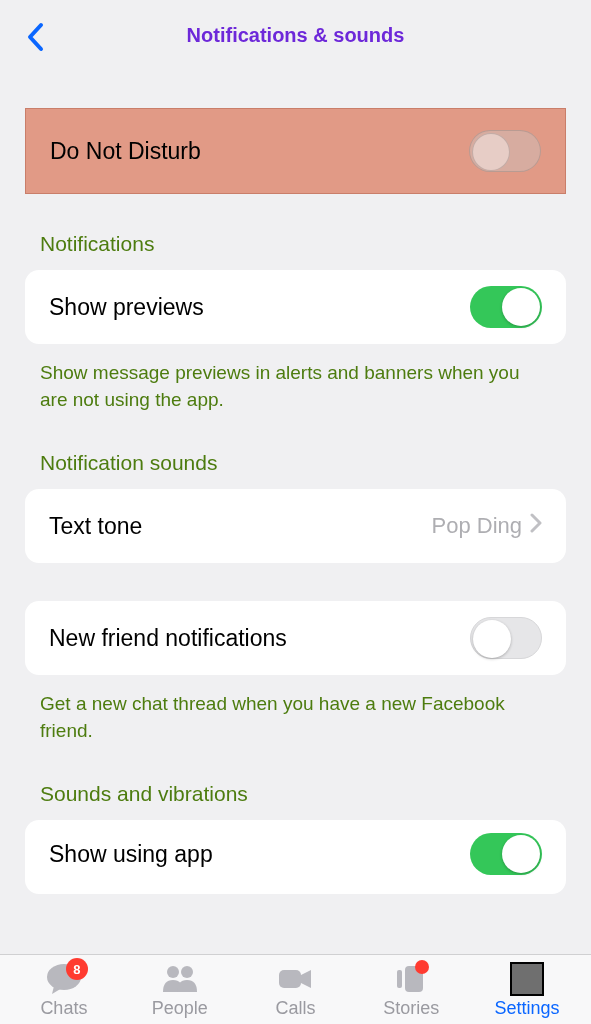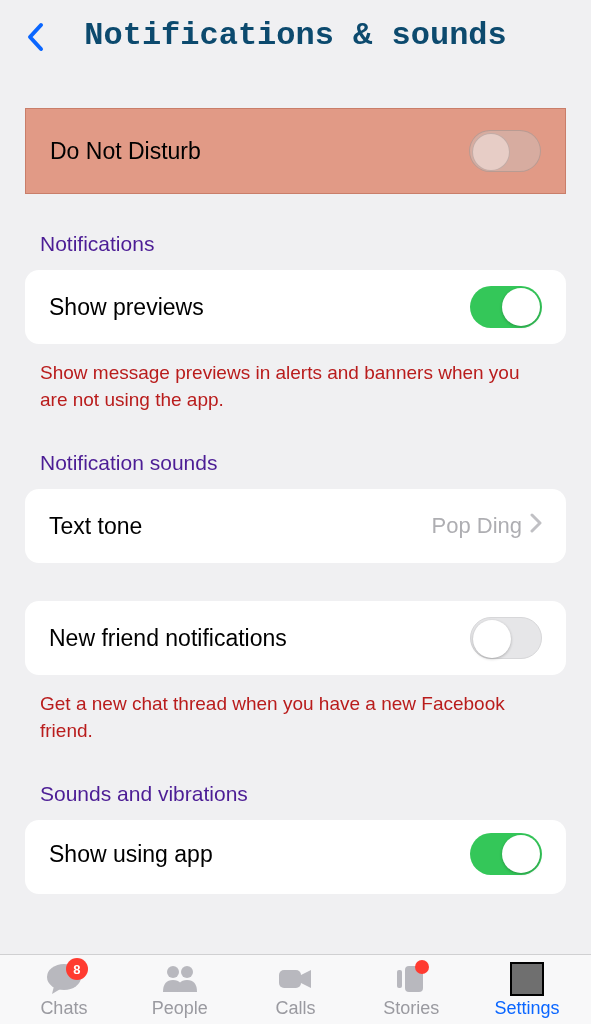--- a/index.html
+++ b/index.html
@@ -24,24 +24,23 @@
     top: 22px;
     width: 30px;
     height: 30px;
     display: flex;
     align-items: center;
     justify-content: center;
     cursor: pointer;
   }
   .back-btn svg { width: 18px; height: 30px; }
   .header-title {
-    font-size: 32px;
+    font-size: 20px;
     font-weight: 700;
-    color: #0c4a6e;
-    font-family: Liberation Mono, monospace;
+    color: #6d28d9;
   }
   .content {
     padding: 0;
     height: calc(1024px - 70px - 70px);
     overflow: hidden;
   }
   .dnd-row {
     margin: 38px 25px 0 25px;
     background: #e19a86;
     border: 1px solid #c97e6a;
@@ -73,21 +72,21 @@
     box-shadow: 0 1px 3px rgba(0,0,0,0.25);
   }
   .toggle.off { background: #e6e6e8; border: 1px solid #d7d7d9; }
   .toggle.off .toggle-knob { left: 2px; }
   .toggle.on { background: #34c759; }
   .toggle.on .toggle-knob { right: 2px; }
   .toggle.faded.off { background: rgba(200,200,200,0.4); border:1px solid rgba(160,140,135,0.55); }
   .toggle.faded.off .toggle-knob { background: rgba(255,255,255,0.4); box-shadow:none; border:1px solid rgba(160,140,135,0.5);}
   .section-header {
     font-size: 21px;
-    color: #4c1d95;
+    color: #4d7c0f;
     font-weight: 500;
     padding: 38px 40px 14px 40px;
   }
   .card {
     background: #fff;
     margin: 0 25px;
     border-radius: 14px;
   }
   .row {
     display: flex;
@@ -104,21 +103,21 @@
   .row-value {
     font-size: 22px;
     color: #aeaeb2;
     display: flex;
     align-items: center;
     gap: 8px;
   }
   .chevron svg { width: 12px; height: 20px; }
   .footer-text {
     font-size: 19px;
-    color: #b91c1c;
+    color: #4d7c0f;
     padding: 16px 40px 0 40px;
     line-height: 1.4;
   }
   .tabbar {
     position: absolute;
     bottom: 0;
     left: 0;
     right: 0;
     height: 70px;
     background: #f8f8f9;

